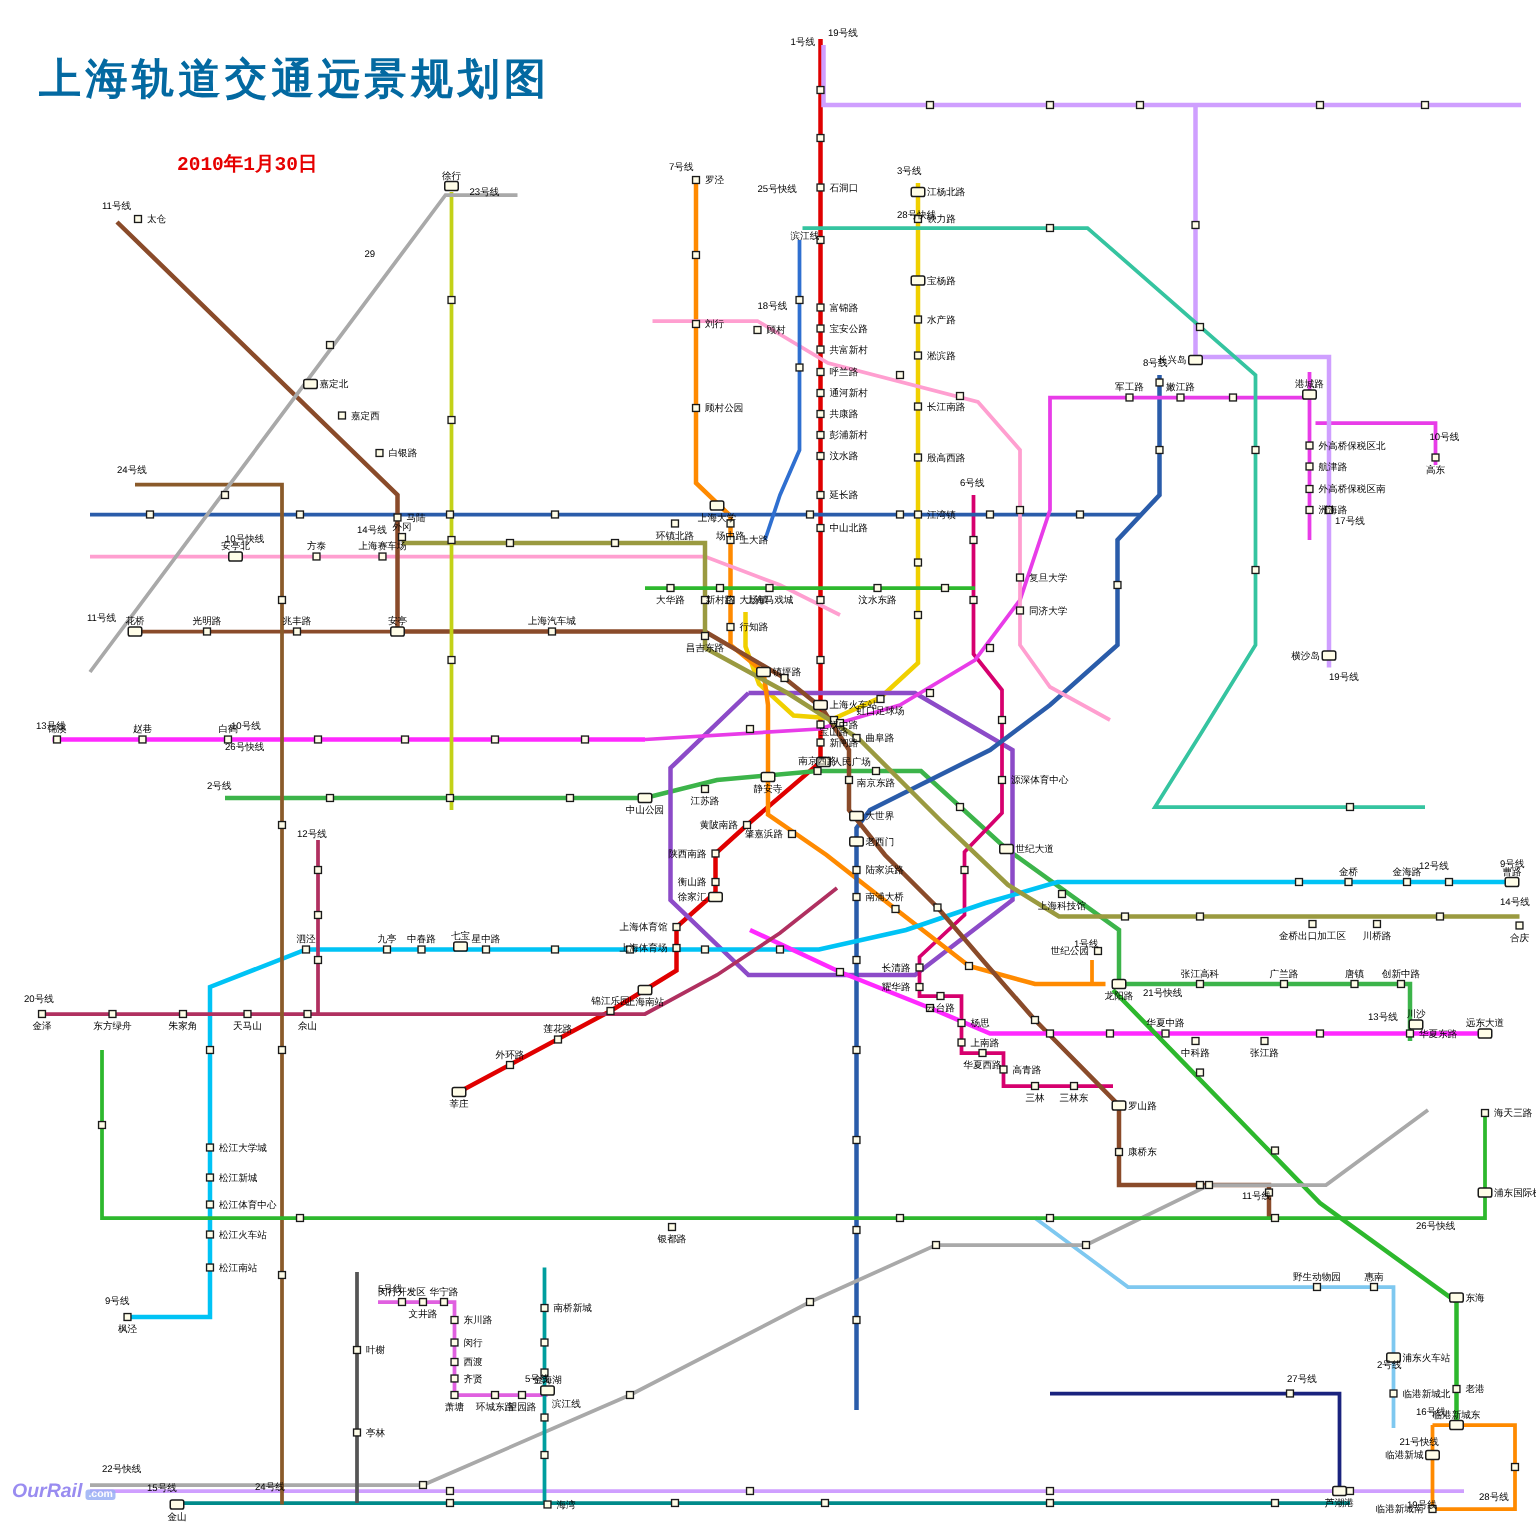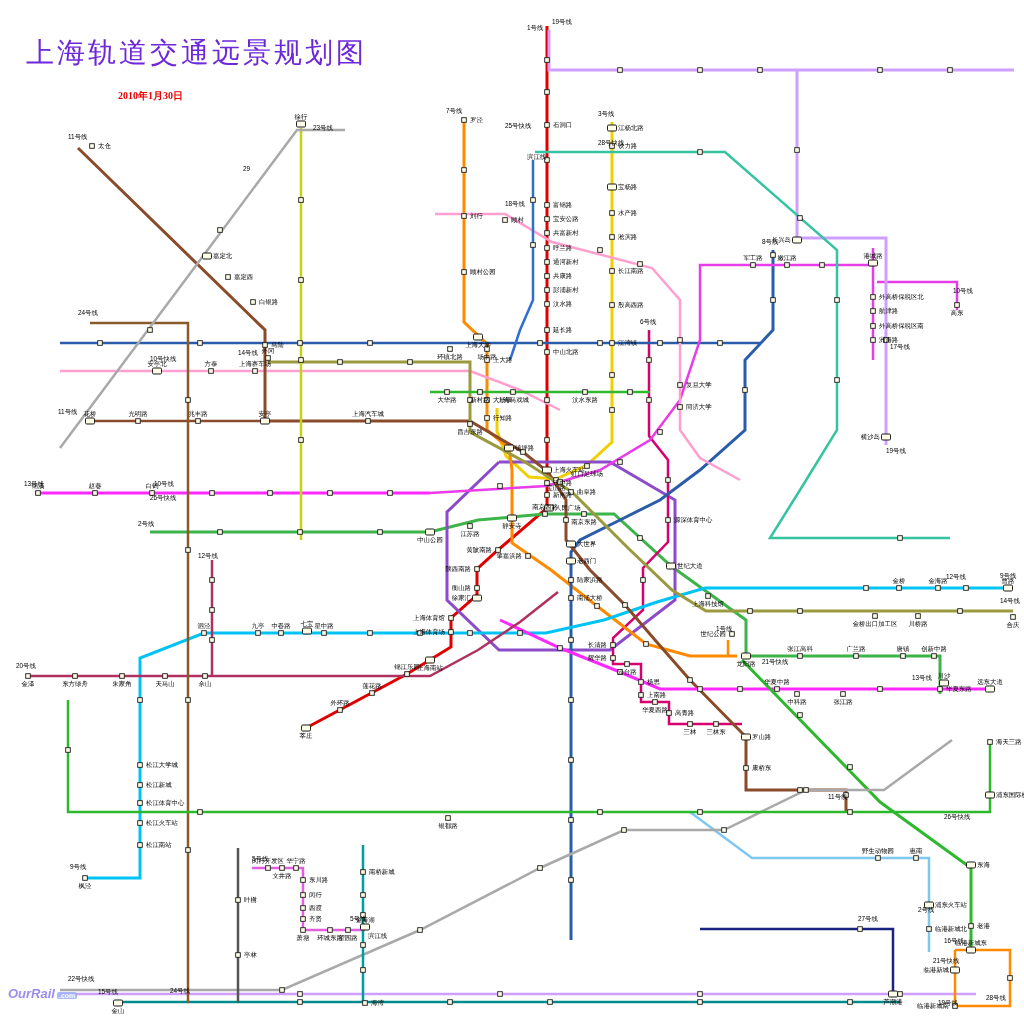--- a/index.html
+++ b/index.html
@@ -1,21 +1,21 @@
 <!DOCTYPE html>
 <html><head>
 <meta charset="utf-8">
 <style>
   html,body{margin:0;padding:0;background:#fff;}
   #stage{position:relative;width:1024px;height:1016px;background:#fff;overflow:hidden;
          font-family:"Liberation Sans",sans-serif;}
   #title{position:absolute;left:26px;top:34px;font-family:"Liberation Serif",serif;
-         font-weight:normal;font-size:28px;letter-spacing:3px;color:#6d28d9;}
-  #date{position:absolute;left:118px;top:89px;font-family:Liberation Serif, serif;
-        font-weight:bold;font-size:10px;color:#e60000;}
+         font-weight:bold;font-size:28px;letter-spacing:3px;color:#0369a1;}
+  #date{position:absolute;left:118px;top:100px;font-family:Liberation Mono, monospace;
+        font-weight:bold;font-size:13px;color:#e60000;}
   #watermark{position:absolute;left:8px;top:986px;font-size:13px;font-style:italic;
              font-weight:bold;color:#8878ee;opacity:.85;filter:blur(.4px);}
   #watermark .suffix{font-size:7px;font-style:normal;background:#9ab0f5;color:#fff;
              border-radius:2px;padding:0 2px;margin-left:2px;filter:none;}
   svg{position:absolute;left:0;top:0;}
   svg text{font-size:6.4px;fill:#000;}
   svg text.ll{font-size:6.4px;fill:#000;}
 </style>
 </head>
 <body>

